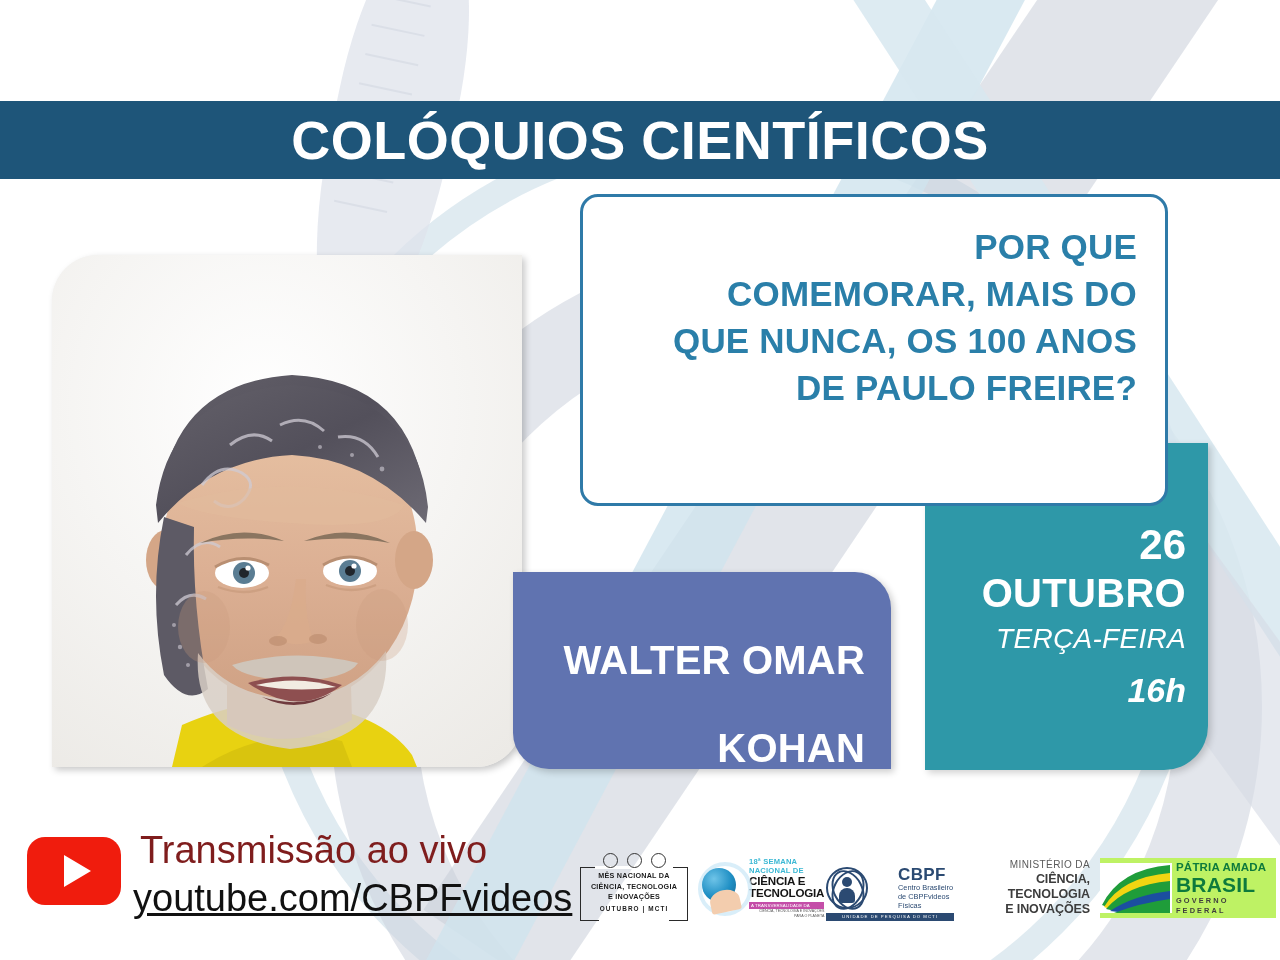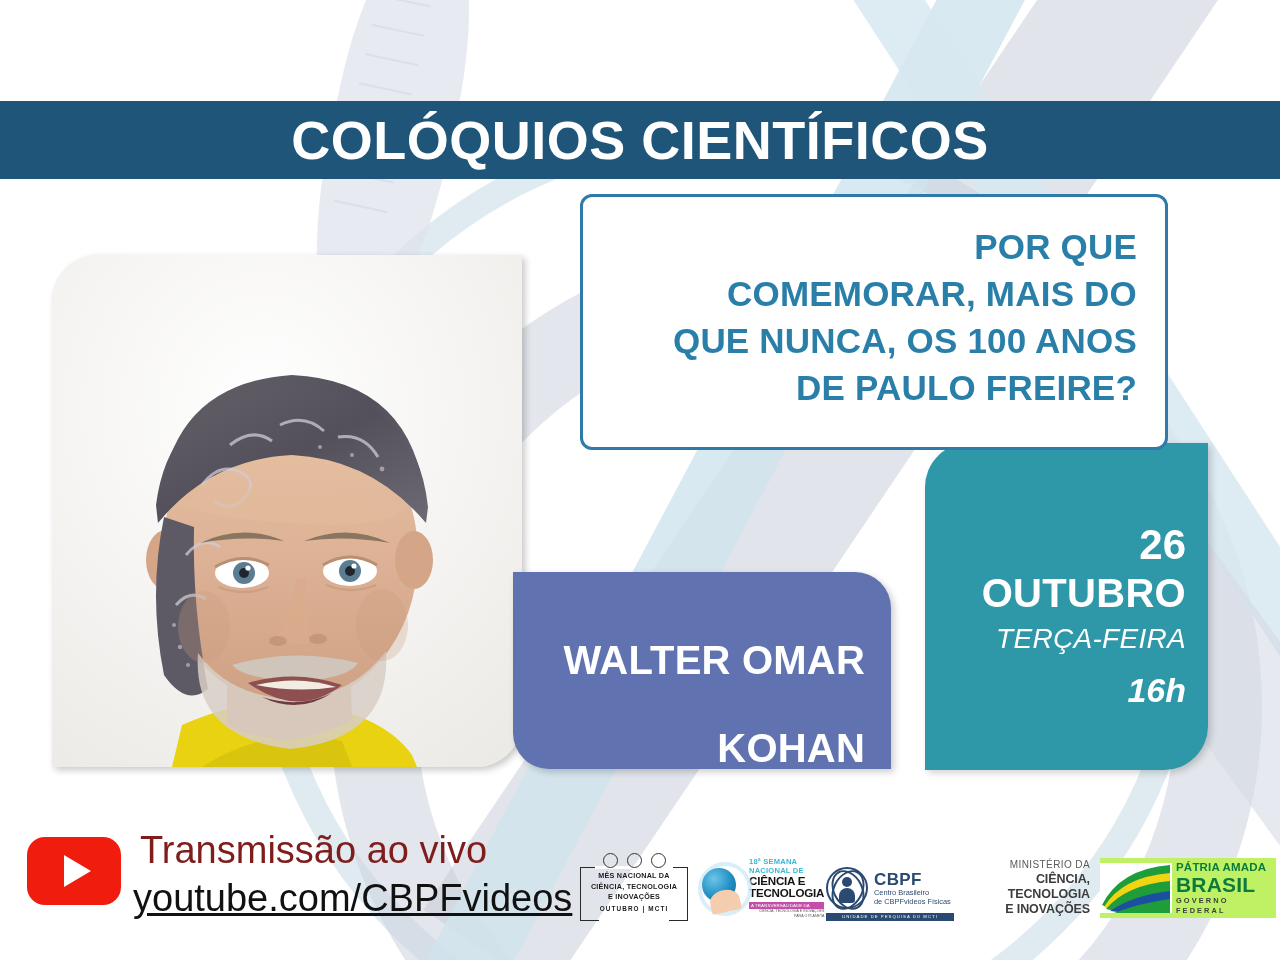--- a/index.html
+++ b/index.html
@@ -122,23 +122,23 @@
     background:#f3f3f1;
     box-shadow:3px 3px 7px rgba(0,0,0,.22);
     z-index:8;
   }
   .portrait svg{display:block;width:100%;height:100%;}
 
   
   .question-card{
     position:absolute;
     top:194px;left:580px;
-    width:588px;height:256px;
+    width:588px;height:312px;
     border:3px solid #2f7aa8;
-    border-radius:12px;
+    border-radius:18px;
     background:#ffffff;
     z-index:9;
     box-sizing:border-box;
     padding:26px 28px 0 26px;
   }
   .question-card p{
     margin:0;
     text-align:right;
     color:#2a7fa9;
     font-size:35px;
@@ -284,21 +284,21 @@
   .logo-semana .l2{font-size:11.6px;font-weight:bold;color:#141414;line-height:12.6px;letter-spacing:-.2px;}
   .logo-semana .l3{
     margin-top:2px;font-size:4.4px;color:#ffffff;line-height:5.4px;
     background:#c44ea8;padding:1px 2px;letter-spacing:.1px;
   }
   .logo-semana .l4{font-size:3.6px;color:#555;line-height:5px;text-align:right;}
 
   
   .logo-cbpf{
     position:relative;width:128px;height:64px;margin-right:12px;
-    display:flex;align-items:center;
+    display:flex;align-items:center;gap:24px;
   }
   .logo-cbpf .mark{
     position:relative;width:42px;height:42px;flex:0 0 42px;
   }
   .logo-cbpf .mark .ring{
     position:absolute;inset:0;border:2.4px solid #2b4a72;border-radius:50%;
   }
   .logo-cbpf .mark .ring2{
     position:absolute;left:7px;top:2px;width:26px;height:38px;
     border:2.2px solid #2b4a72;border-radius:50%;transform:rotate(28deg);

